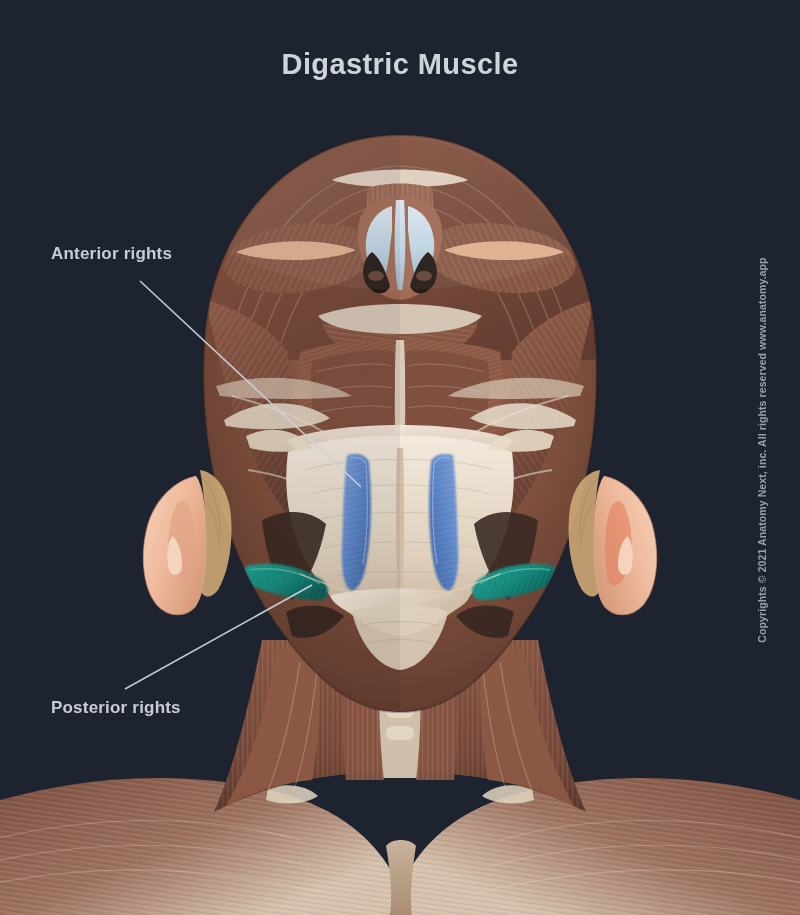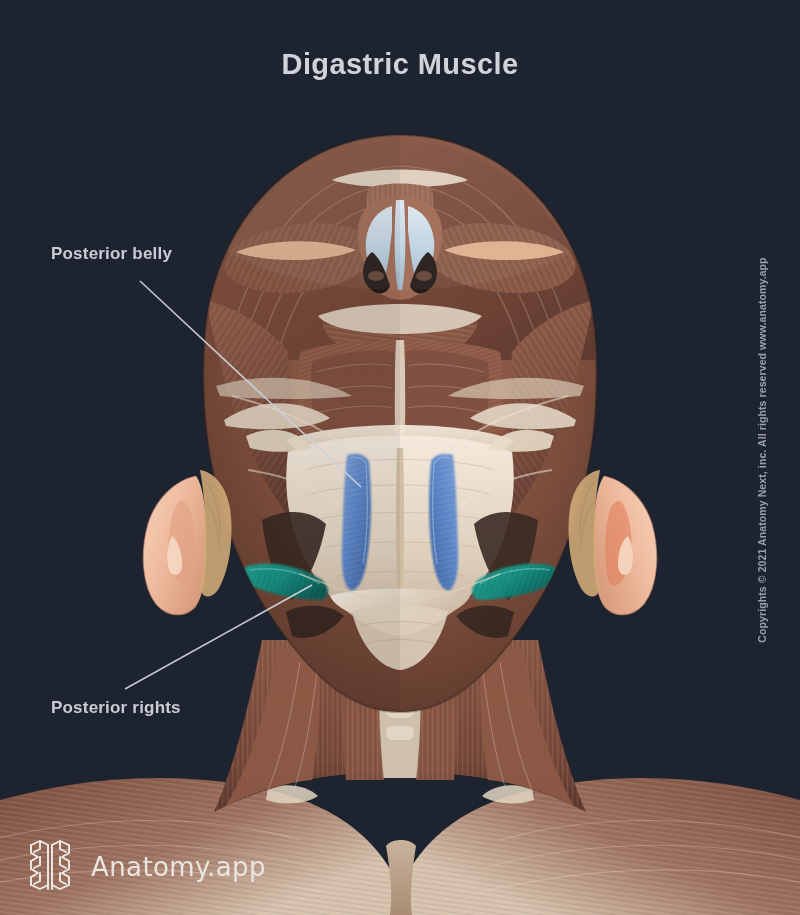--- a/index.html
+++ b/index.html
@@ -521,38 +521,19 @@
           <line x1="140" y1="281" x2="361" y2="487"></line>
           <line x1="125" y1="689" x2="312" y2="585"></line>
         </g>
 
       </g>
     </svg>
   </div>
 
   <div class="title">Digastric Muscle</div>
 
-  <div class="label label-anterior">Posterior belly</div>
+  <div class="label label-anterior">Anterior rights</div>
   <div class="label label-posterior">Posterior rights</div>
 
   <div class="copyright">Copyrights © 2021 Anatomy Next, inc. All rights reserved www.anatomy.app</div>
 
-  <div class="logo">
-    <svg class="logo-mark" viewBox="0 0 52 56">
-      <g fill="none" stroke="#f0ece7" stroke-width="1.9" stroke-linejoin="round" stroke-linecap="round">
-
-        <path d="M24 6 L16 2 L7 6 L7 14 L14 18 L7 22 L7 30 L14 34 L7 38 L7 46 L16 50 L24 46"></path>
-        <path d="M16 2 L16 10 L10 13"></path>
-        <path d="M16 18 L16 26 L10 29"></path>
-        <path d="M16 34 L16 42 L10 45"></path>
-        <path d="M24 6 L24 50"></path>
-
-        <path d="M28 6 L36 2 L45 6 L45 14 L38 18 L45 22 L45 30 L38 34 L45 38 L45 46 L36 50 L28 46"></path>
-        <path d="M36 2 L36 10 L42 13"></path>
-        <path d="M36 18 L36 26 L42 29"></path>
-        <path d="M36 34 L36 42 L42 45"></path>
-        <path d="M28 6 L28 50"></path>
-      </g>
-    </svg>
-    <div class="logo-text">Anatomy.app</div>
-  </div>
 
 </div>
 
 </body></html>

